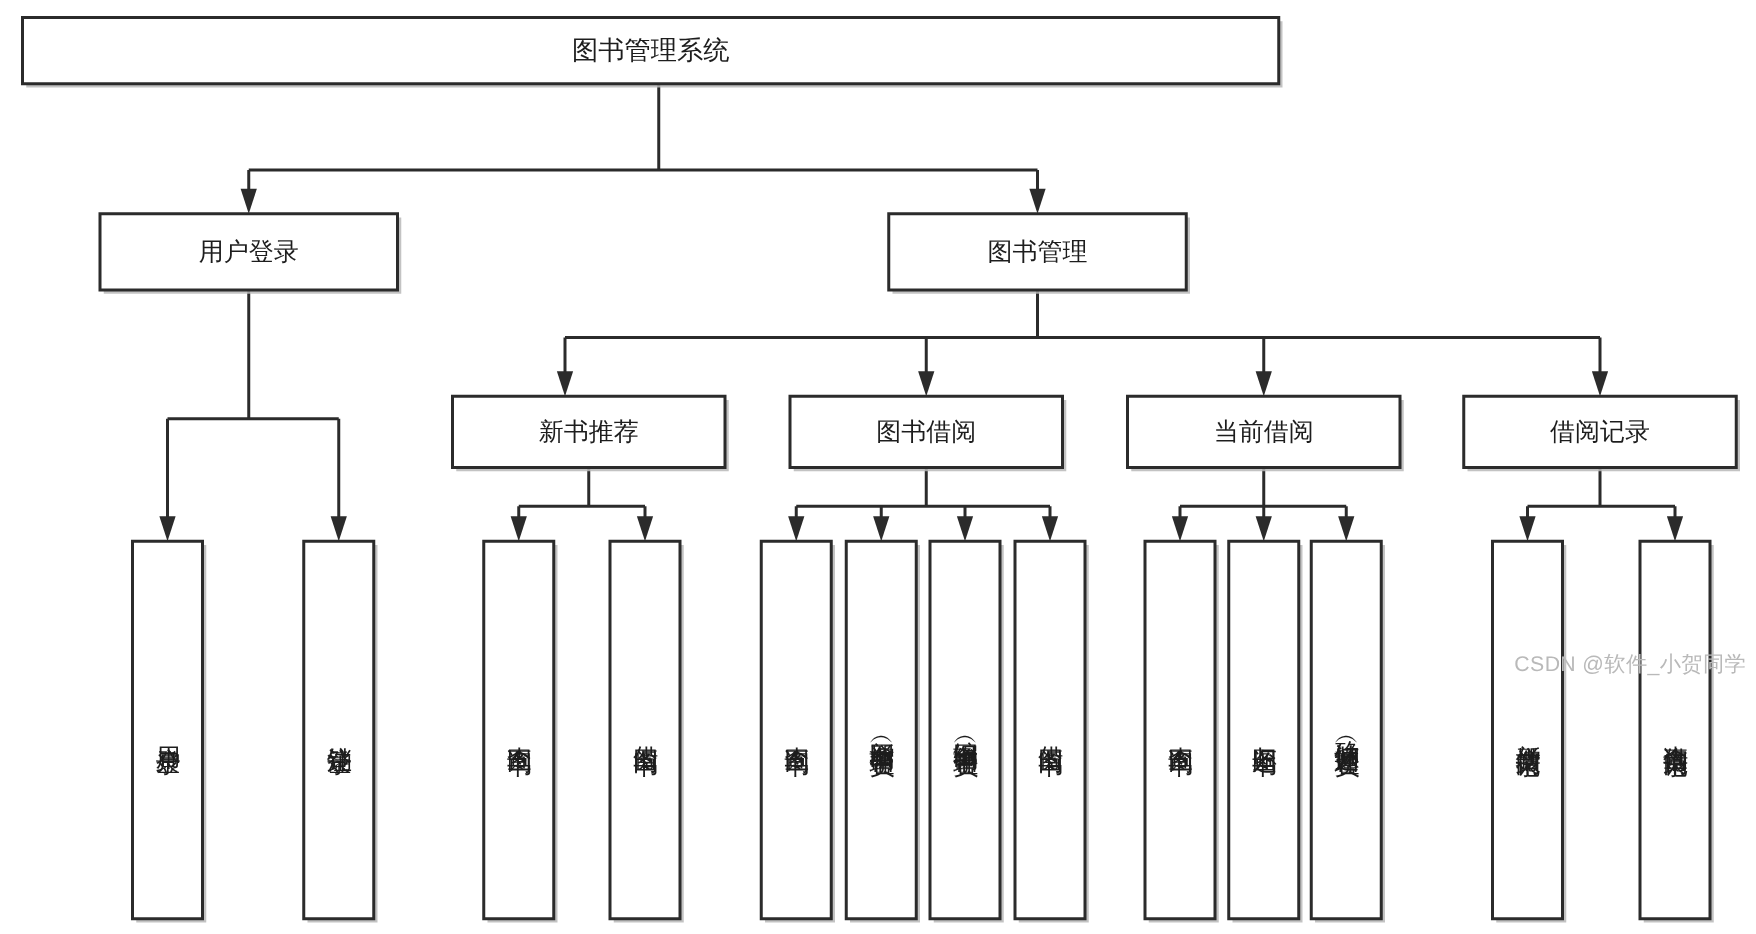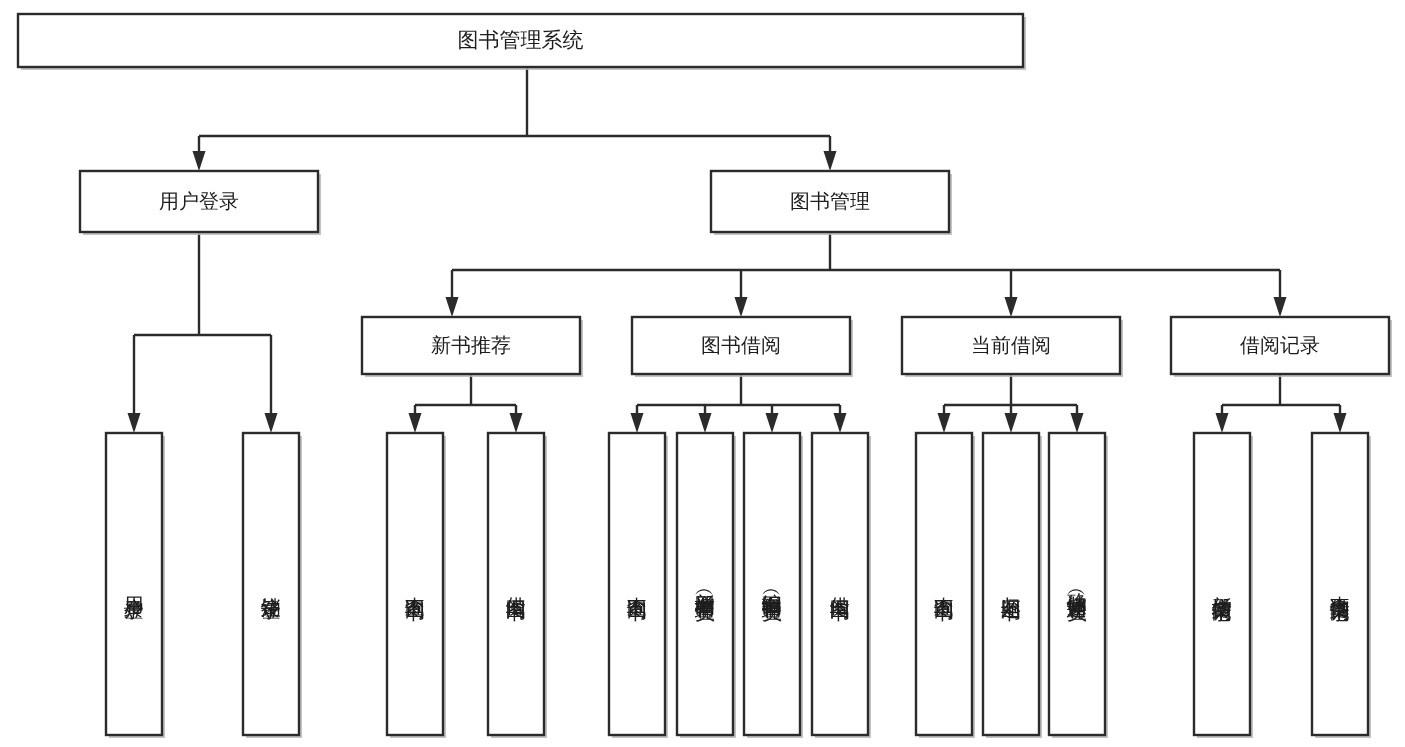--- a/index.html
+++ b/index.html
@@ -289,14 +289,15 @@
         <span class="leaf-label-text">确认归还（管理员）</span>
       </div>
       <div class="leaf-label-wrap" style="left: 1194px; top: 433px; width: 56px; height: 302px;">
         <span class="leaf-label-text">新增借阅记录</span>
       </div>
       <div class="leaf-label-wrap" style="left: 1312px; top: 433px; width: 56px; height: 302px;">
         <span class="leaf-label-text">查询借阅记录</span>
       </div>
     </div>
 
+  <div class="watermark">CSDN @软件_小贺同学</div>
 
 </div>
 
 </body></html>

